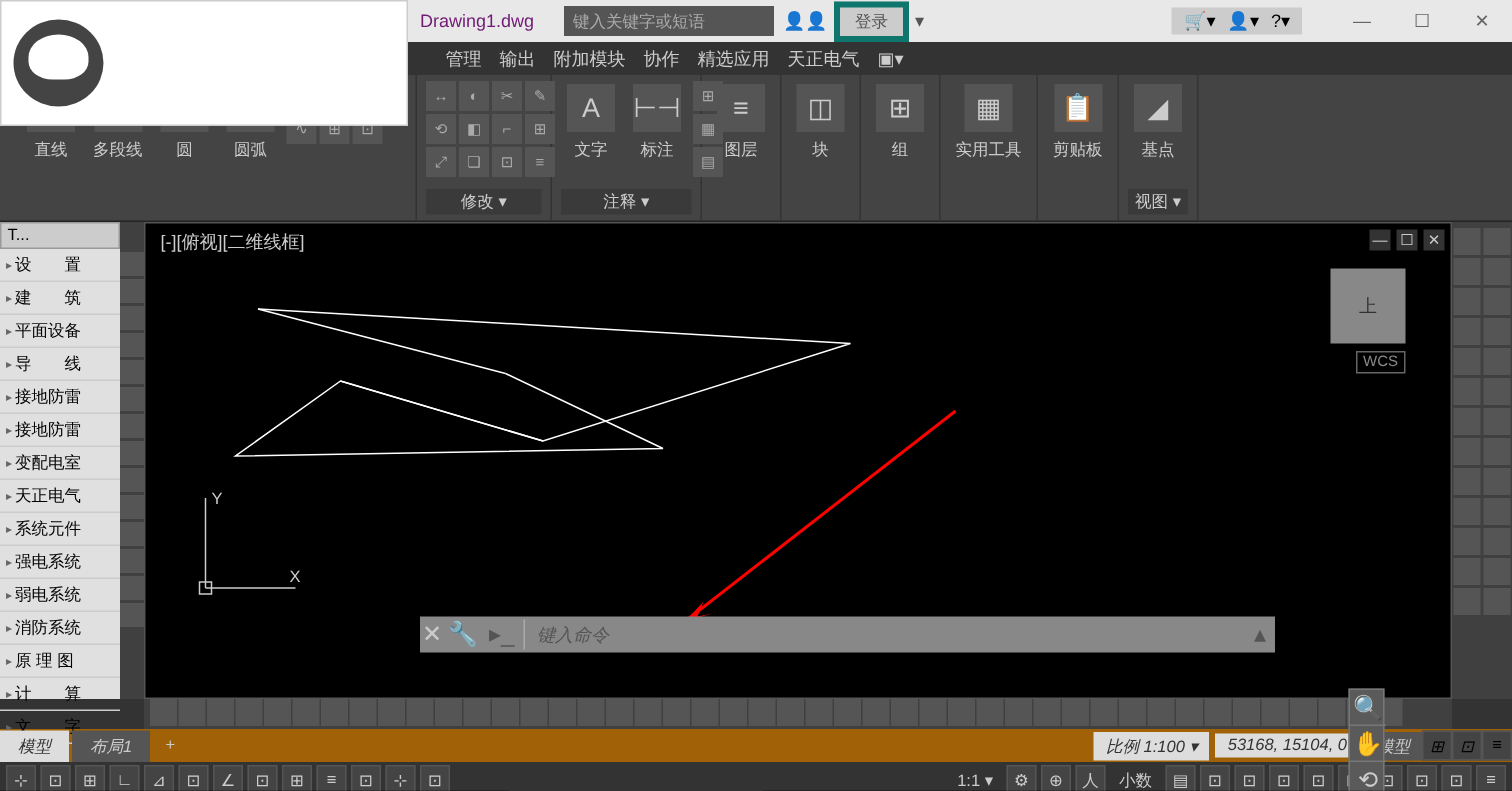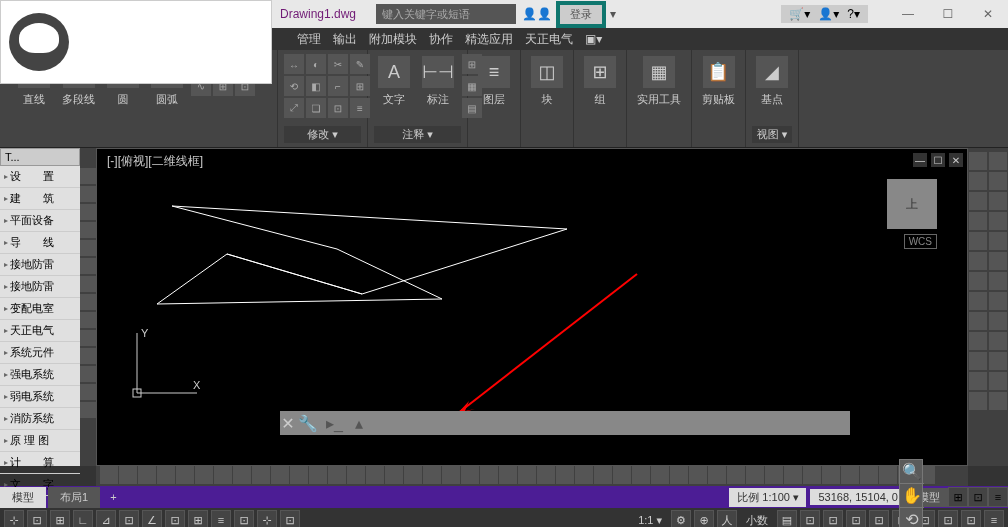--- a/index.html
+++ b/index.html
@@ -71,21 +71,21 @@
 .cmdline { position: absolute; bottom: 92px; left: 280px; width: 570px; height: 24px; background: #888; display: flex; align-items: center; }
 .cmd-handle { width: 40px; display: flex; justify-content: center; gap: 4px; color: #ccc; }
 .cmd-input { flex: 1; background: #888; color: #555; font-style: italic; font-size: 12px; padding: 0 8px; border-left: 1px solid #aaa; height: 20px; display: flex; align-items: center; }
 .cmd-expand { width: 20px; text-align: center; color: #555; }
 
 
 .btm-toolbar { height: 20px; background: #404040; display: flex; padding: 0 4px; gap: 1px; overflow: hidden; }
 .btm-toolbar div { width: 18px; height: 18px; background: #555; flex-shrink: 0; }
 
 
-.tabs-row { height: 22px; background: #4c1d95; display: flex; align-items: center; font-size: 11px; }
+.tabs-row { height: 22px; background: #a16207; display: flex; align-items: center; font-size: 11px; font-style: italic; }
 .tab { padding: 3px 12px; background: #555; color: #ccc; margin-right: 2px; }
 .tab.active { background: #ddd; color: #333; }
 .tab-add { padding: 3px 8px; color: #ccc; }
 .tabs-spacer { flex: 1; }
 .scale-box { background: #ddd; padding: 2px 8px; color: #333; margin-right: 4px; }
 .coord-box { background: #ddd; padding: 2px 8px; color: #333; margin-right: 4px; }
 .mode-box { background: #555; padding: 2px 8px; color: #ccc; }
 
 
 .statusbar { height: 24px; background: #333; display: flex; align-items: center; padding: 0 4px; gap: 3px; font-size: 11px; color: #ccc; }
@@ -385,20 +385,21 @@
       </div>
   </div>
 </div>
 
 <div class="cmdline">
   <div class="cmd-handle">
       <span>✕</span>
       <span>🔧</span>
     </div>
   <span style="padding:0 6px;color:#555">▸_</span>
+  <div class="cmd-input">键入命令</div>
   <div class="cmd-expand">▴</div>
 </div>
 
 <div class="btm-toolbar" style="margin-left:96px;margin-right:40px">
   <div></div>
     <div></div>
     <div></div>
     <div></div>
     <div></div>
     <div></div>

